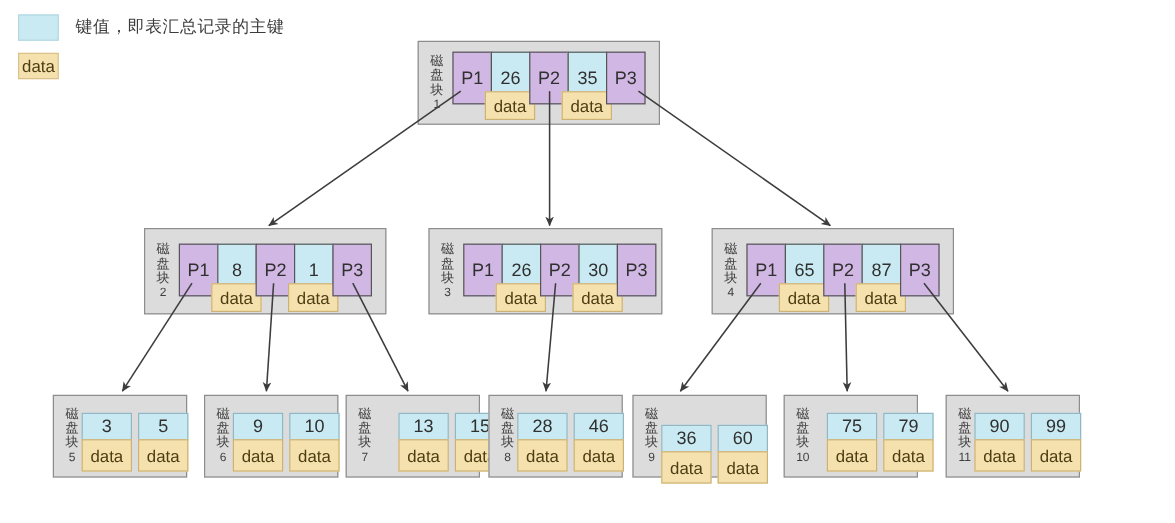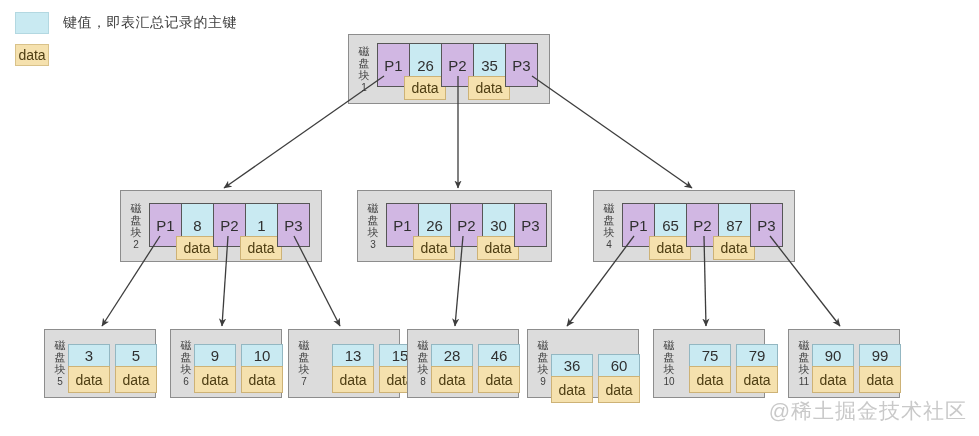--- a/index.html
+++ b/index.html
@@ -308,14 +308,13 @@
       <line x1="532" y1="76" x2="692" y2="188" stroke="#3d3d3d" stroke-width="1.3" marker-end="url(#ah)"></line>
       <line x1="160" y1="236" x2="102" y2="326" stroke="#3d3d3d" stroke-width="1.3" marker-end="url(#ah)"></line>
       <line x1="228" y1="236" x2="222" y2="326" stroke="#3d3d3d" stroke-width="1.3" marker-end="url(#ah)"></line>
       <line x1="294" y1="236" x2="340" y2="326" stroke="#3d3d3d" stroke-width="1.3" marker-end="url(#ah)"></line>
       <line x1="463" y1="236" x2="455" y2="326" stroke="#3d3d3d" stroke-width="1.3" marker-end="url(#ah)"></line>
       <line x1="634" y1="236" x2="567" y2="326" stroke="#3d3d3d" stroke-width="1.3" marker-end="url(#ah)"></line>
       <line x1="704" y1="236" x2="706" y2="326" stroke="#3d3d3d" stroke-width="1.3" marker-end="url(#ah)"></line>
       <line x1="770" y1="236" x2="840" y2="326" stroke="#3d3d3d" stroke-width="1.3" marker-end="url(#ah)"></line>
     </svg>
 
-  <div id="watermark">@稀土掘金技术社区</div>
 </div>
 
 </body></html>

